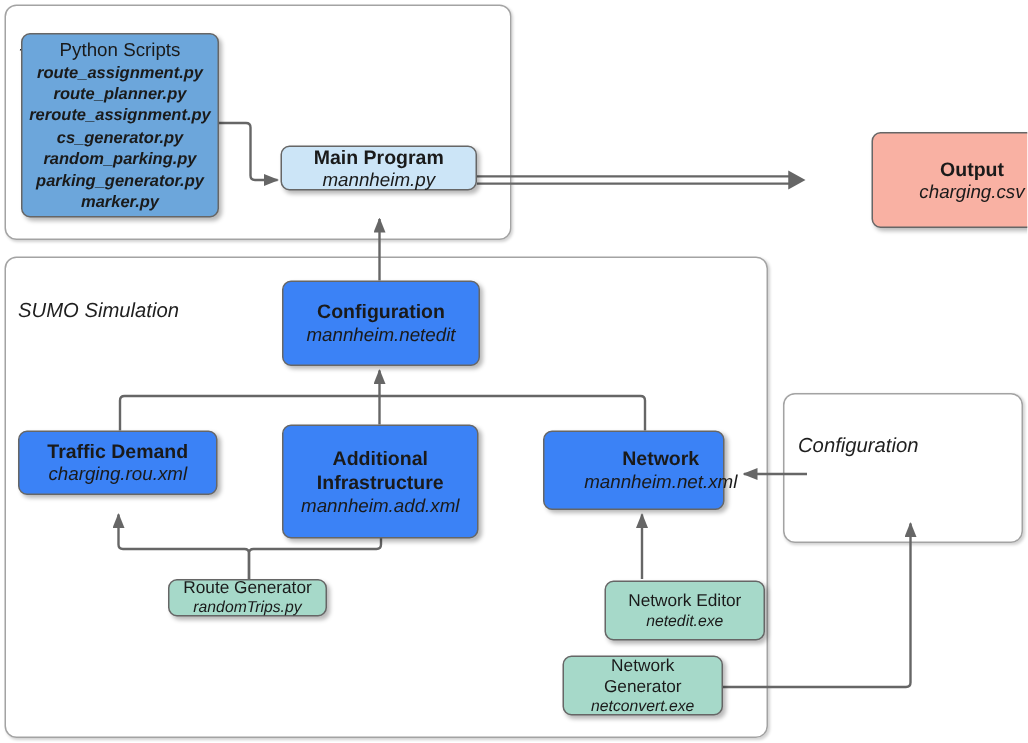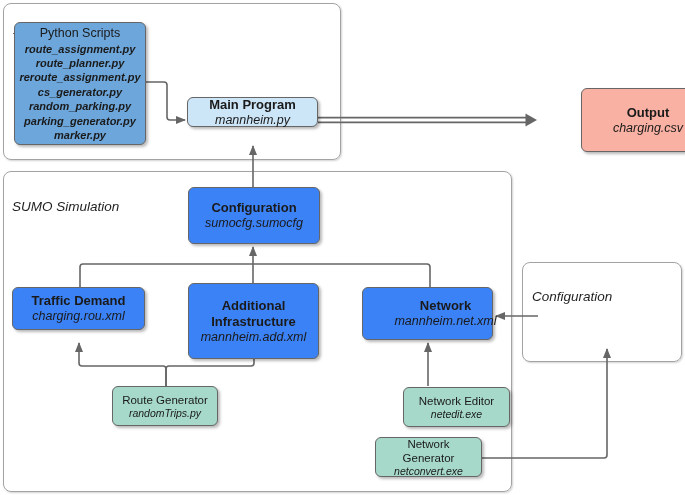--- a/index.html
+++ b/index.html
@@ -105,40 +105,40 @@
     <span class="subtitle">mannheim.py</span>
   </div>
 
   <div class="node salmon" style="left:537px;top:88px;width:134px;height:64px;">
     <span class="title">Output</span>
     <span class="subtitle">charging.csv</span>
   </div>
 
   <div class="node green" style="left:188px;top:187px;width:132px;height:57px;">
     <span class="title">Configuration</span>
-    <span class="subtitle">sumocfg.sumocfg</span>
+    <span class="subtitle">mannheim.netedit</span>
   </div>
 
   <div class="node green" style="left:12px;top:287px;width:133px;height:43px;">
     <span class="title">Traffic Demand</span>
     <span class="subtitle">charging.rou.xml</span>
   </div>
 
   <div class="node green" style="left:188px;top:283px;width:131px;height:76px;">
     <span class="title">Additional Infrastructure</span>
     <span class="subtitle">mannheim.add.xml</span>
   </div>
 
-  <div class="node green" style="left:362px;top:287px;width:131px;height:53px;padding-left:40px;">
+  <div class="node green" style="left:362px;top:287px;width:121px;height:53px;padding-left:40px;">
     <span class="title">Network</span>
     <span class="subtitle">mannheim.net.xml</span>
   </div>
 
 
-  <div class="node teal small" style="left:112px;top:386px;width:106px;height:40px;">
+  <div class="node teal small" style="left:112px;top:386px;width:106px;height:25px;">
     <span class="title">Route Generator</span>
     <span class="subtitle">randomTrips.py</span>
   </div>
 
   <div class="node teal small" style="left:375px;top:387px;width:107px;height:40px;margin-left:28px;">
     <span class="title">Network Editor</span>
     <span class="subtitle">netedit.exe</span>
   </div>
 
   <div class="node teal small" style="left:375px;top:437px;width:107px;height:40px;">

